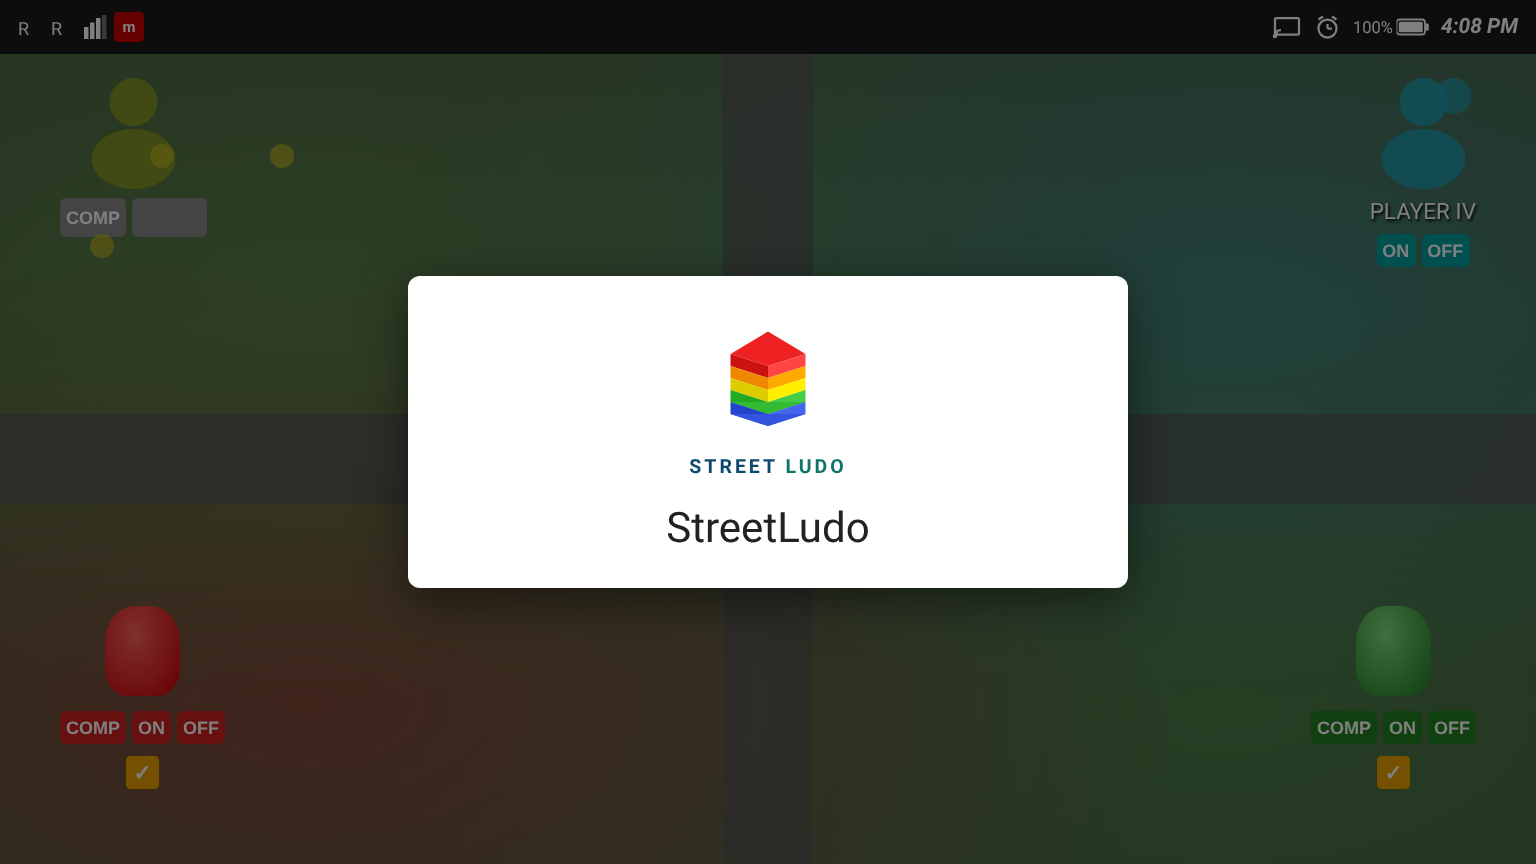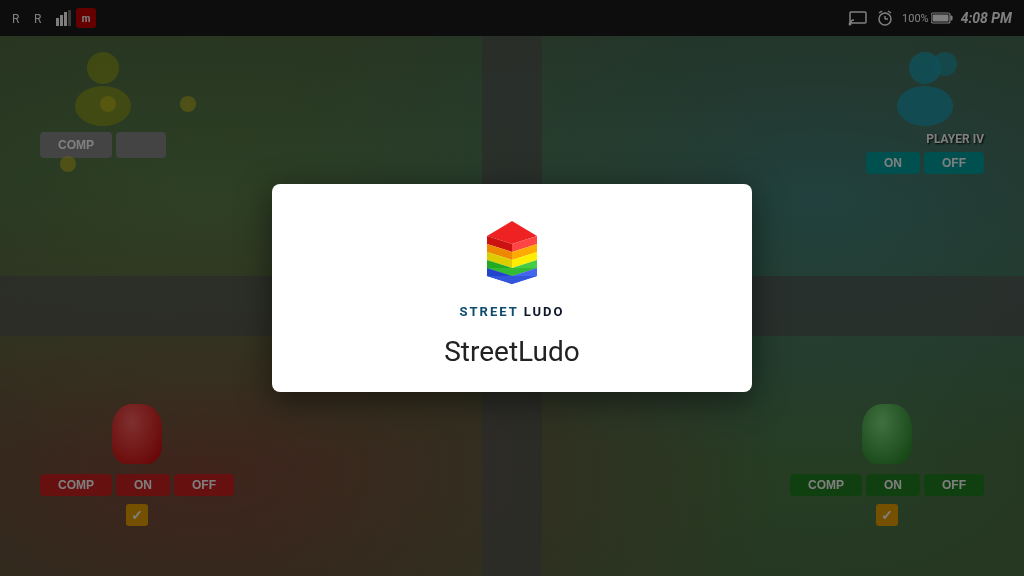--- a/index.html
+++ b/index.html
@@ -131,21 +131,21 @@
       width: 100%;
       height: 100%;
     }
 
     .player-buttons {
       display: flex;
       gap: 4px;
     }
 
     .player-btn {
-      padding: 4px 18px;
+      padding: 4px 4px;
       border-radius: 4px;
       font-size: 12px;
       font-weight: bold;
       color: white;
       border: none;
       cursor: pointer;
     }
 
     .btn-comp { background: #888; }
     .btn-on-teal { background: #00a0a0; }
@@ -315,21 +315,21 @@
 
     <div class="player-panel player-top-right">
       <div class="player-avatar">
         <svg viewBox="0 0 70 80">
           <circle cx="35" cy="22" r="16" fill="#20a0b0" opacity="0.85"></circle>
           <ellipse cx="35" cy="60" rx="28" ry="20" fill="#20a0b0" opacity="0.85"></ellipse>
 
           <circle cx="55" cy="18" r="12" fill="#20a0b0" opacity="0.7"></circle>
         </svg>
       </div>
-      <div style="color:white;font-size:12px;font-weight:bold;text-shadow:1px 1px 2px black;align-self:flex-end;">PLAYER IV</div>
+      <div style="color:white;font-size:15px;font-weight:normal;text-shadow:1px 1px 2px black;align-self:flex-end;">PLAYER IV</div>
       <div class="player-buttons">
         <button class="player-btn btn-on-teal">ON</button>
         <button class="player-btn btn-off-teal">OFF</button>
       </div>
     </div>
 
     <div class="player-panel player-bottom-left">
 
       <div style="position:relative;">
         <div style="width:50px;height:60px;background:radial-gradient(ellipse at 40% 30%, #ff6060, #cc0000);border-radius:40% 40% 30% 30%;margin-bottom:4px;"></div>
@@ -382,21 +382,21 @@
           <polygon points="15,44 40,52 40,60 15,52" fill="#22aa22"></polygon>
           <polygon points="65,44 40,52 40,60 65,52" fill="#44cc44"></polygon>
           <polygon points="15,52 40,60 65,52 40,52" fill="#33bb33"></polygon>
 
           <polygon points="15,52 40,60 40,68 15,60" fill="#2244cc"></polygon>
           <polygon points="65,52 40,60 40,68 65,60" fill="#4466ee"></polygon>
           <polygon points="15,60 40,68 65,60 40,60" fill="#3355dd"></polygon>
         </svg>
 
         <div class="logo-text">
-          <span>STREET </span><span style="color:#0f172a;margin-top:20px;">LUDO</span>
+          <span>STREET </span><span style="color:#0f766e;margin-top:20px;">LUDO</span>
         </div>
       </div>
 
       <div class="app-name">StreetLudo</div>
     </div>
 
   </div>
 </div>
 
 </body></html>

